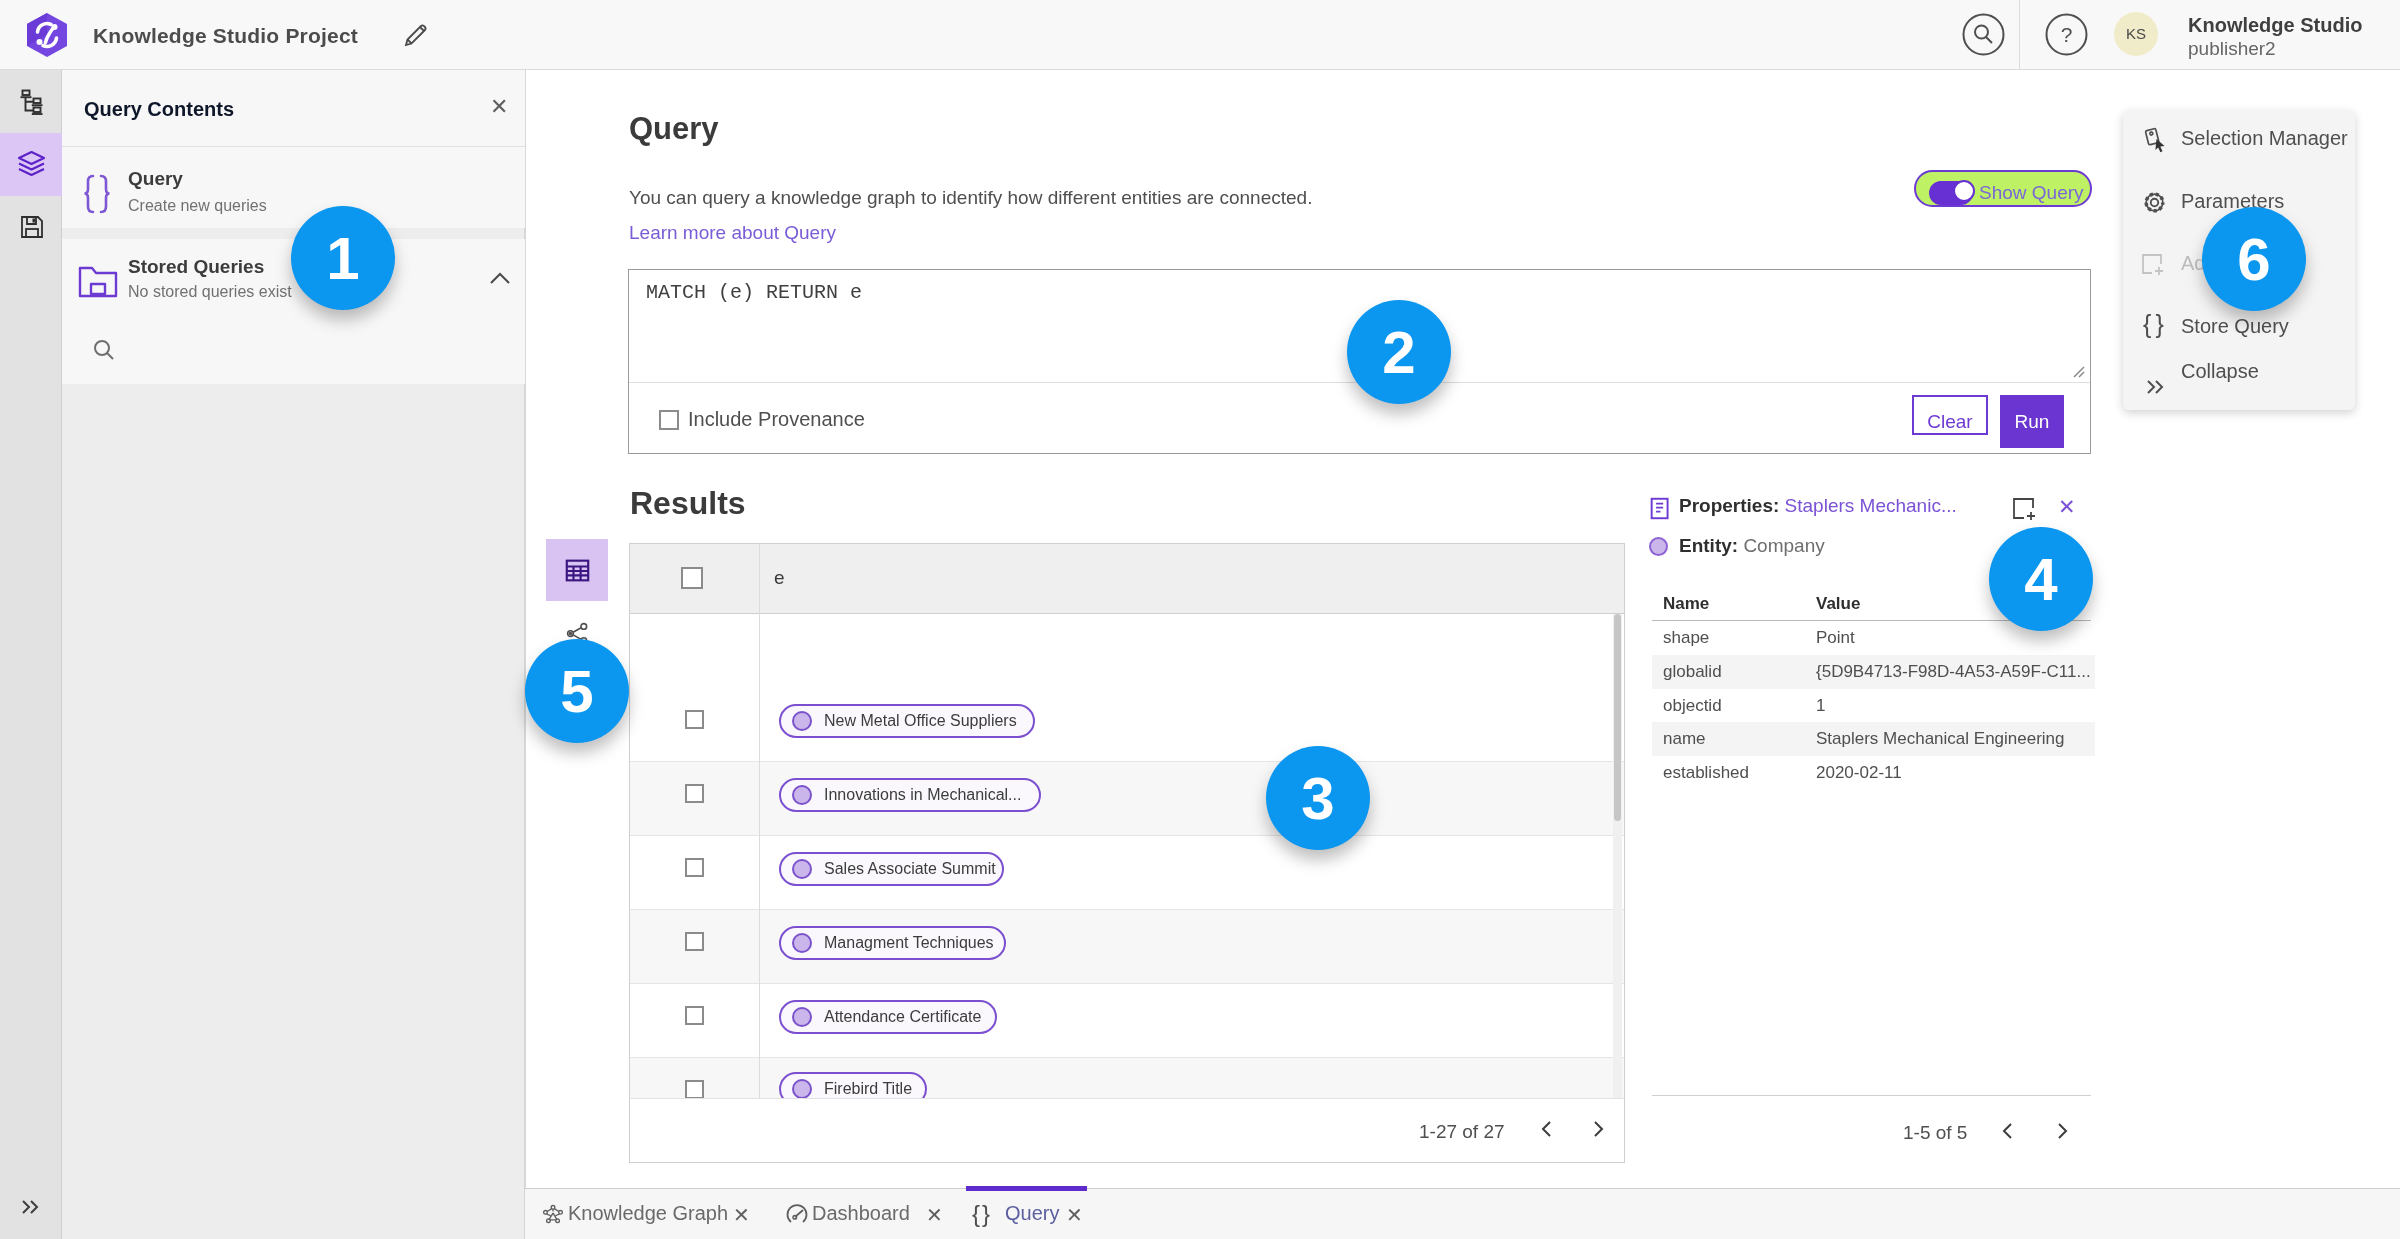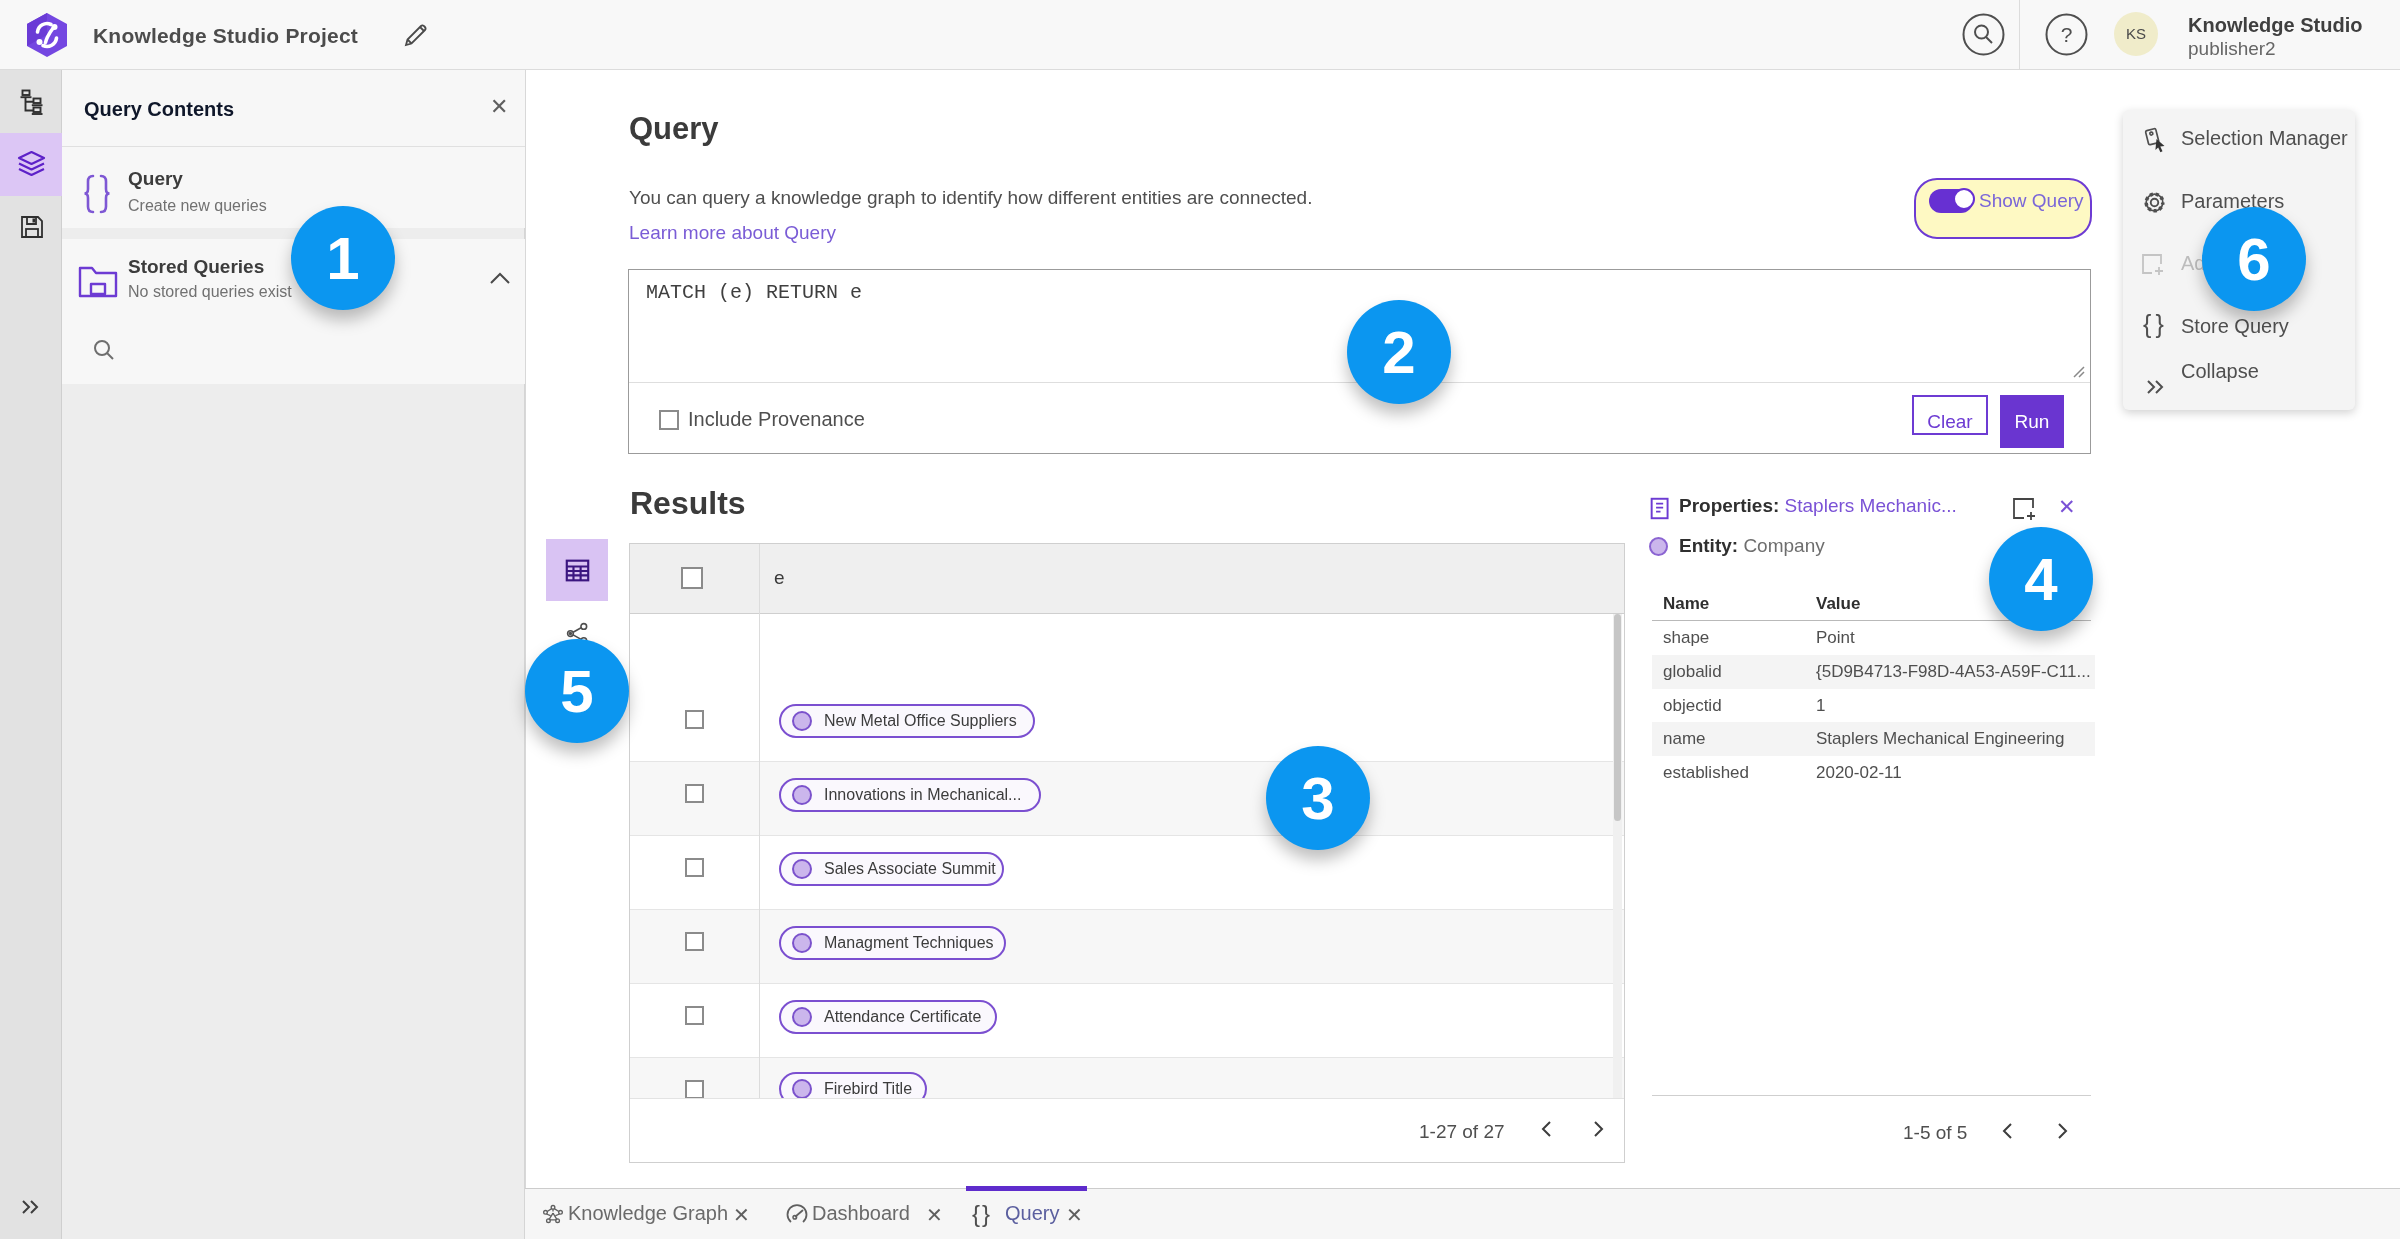--- a/index.html
+++ b/index.html
@@ -30,21 +30,21 @@
   .lp-item-title { font-size:19px; font-weight:bold; color:#3c3c3c; }
   .lp-item-sub { font-size:16px; color:#717171; }
   #filter { position:absolute; left:17px; top:89px; width:428px; height:44px; border:2px solid #9a9a9a; background:#fff; }
   #filter span { position:absolute; left:54px; top:9px; font-size:20px; color:#9a9a9a; }
 
   
   #main-border { left:525px; top:70px; width:1px; height:1118px; background:#d8d8d8; }
   h1.query { left:629px; top:111px; font-size:31px; font-weight:bold; color:#3b3b3b; }
   #desc { left:629px; top:187px; font-size:19px; color:#4f4f4f; }
   #learn { left:629px; top:222px; font-size:19px; color:#7a5cd6; }
-  #showq { left:1914px; top:178px; width:178px; height:61px; border:2px solid #6d3bd3; border-radius:23px; background:#fef9c3; }
+  #showq { left:1914px; top:170px; width:178px; height:37px; border:2px solid #6d3bd3; border-radius:23px; background:#bef264; }
   #showq .tog { position:absolute; left:13px; top:9px; width:44px; height:24px; background:#6730d2; border-radius:12px; }
   #showq .knob { position:absolute; right:-2px; top:-1px; width:22px; height:22px; border-radius:50%; background:#fff; border:2px solid #6730d2; }
   #showq .lbl { position:absolute; left:63px; top:10px; font-size:19px; color:#7a66d8; white-space:nowrap; }
 
   #qbox { left:628px; top:269px; width:1463px; height:185px; border:1px solid #9b9b9b; background:#fff; }
   #qtext { position:absolute; left:17px; top:11px; font-family:"Liberation Mono", monospace; font-size:20px; color:#3f3f3f; }
   #qdivider { position:absolute; left:0; top:112px; width:100%; height:1px; background:#dedede; }
   #qfooter-cb { position:absolute; left:30px; top:140px; width:20px; height:20px; border:2px solid #8b8b8b; background:#fff; }
   #qfooter-lbl { position:absolute; left:59px; top:138px; font-size:20px; color:#4f4f4f; }
   .btn-clear { position:absolute; left:1283px; top:125px; width:76px; height:40px; border:2px solid #6d3bd3; color:#6d3bd3; font-size:19px; text-align:center; line-height:50px; background:#fff; }

